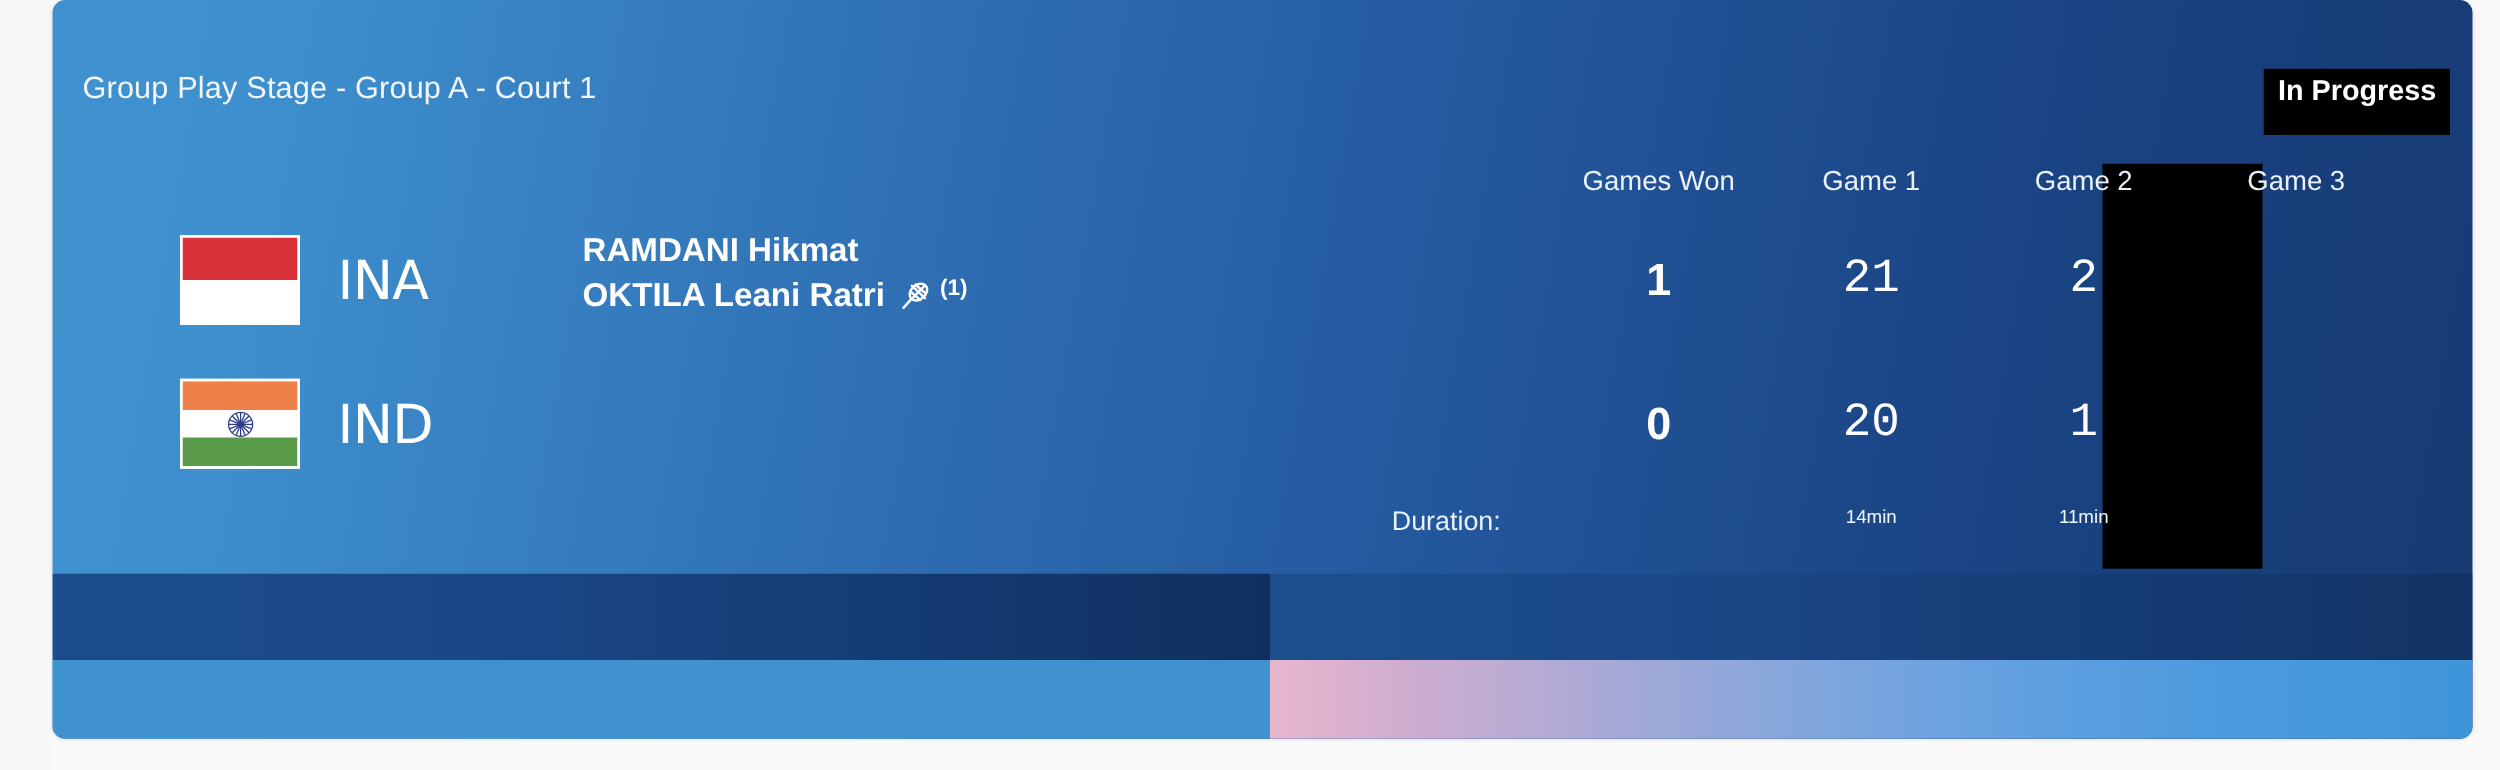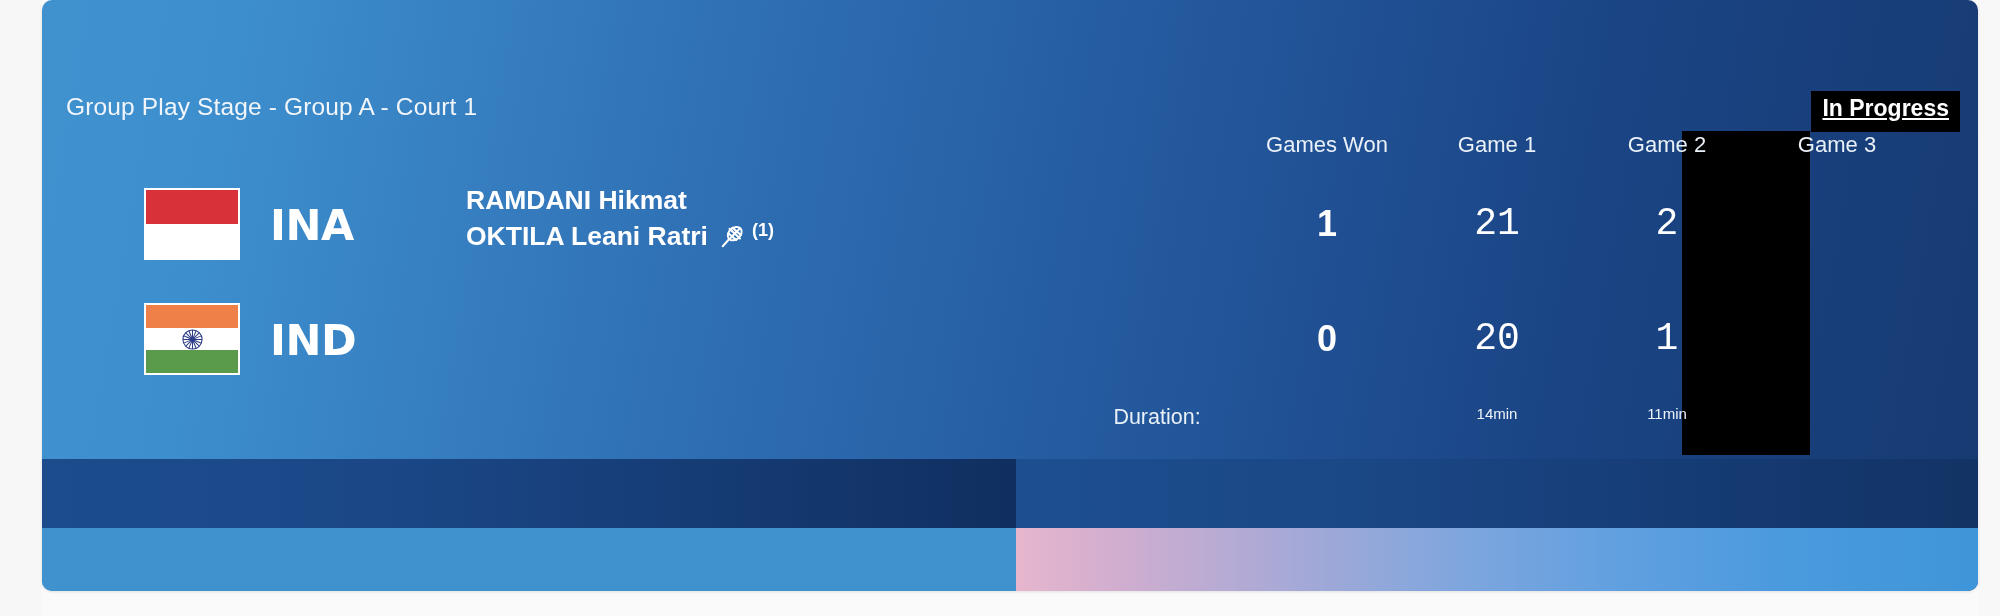--- a/index.html
+++ b/index.html
@@ -53,43 +53,41 @@
     overflow: hidden;
     box-shadow: 0 1px 3px rgba(0,0,0,0.10);
   }
 
   
   .panel-header {
     position: absolute;
     left: 0; top: 0;
     width: 100%;
     height: 108px;
-    margin-top: 36px;
   }
   .match-title {
     position: absolute;
     left: 24px;
     top: 57px;
     font-size: 24.5px;
     color: #f2f6fa;
     letter-spacing: 0.15px;
     white-space: nowrap;
   }
   .status-badge {
     position: absolute;
     right: 18px;
     top: 55px;
     background: #000000;
     color: #ffffff;
     font-size: 23px;
     font-weight: 700;
-    padding: 6px 11px 12px 11px;
+    padding: 6px 11px 24px 11px;
     line-height: 1;
     white-space: nowrap;
-    text-decoration: underline;
   }
 
   
   .live-col-highlight {
     position: absolute;
     left: 1640px;
     top: 131px;
     width: 128px;
     height: 324px;
     background: #000000;
@@ -167,21 +165,21 @@
     width: 23px; height: 23px;
     margin-left: -11.5px;
     margin-top: -11.5px;
   }
 
   .noc-code {
     position: absolute;
     left: 228px;
     top: 34px;
     font-size: 43px;
-    font-weight: 700;
+    font-weight: 400;
     color: #ffffff;
     letter-spacing: -0.5px;
     font-family: "DejaVu Sans", sans-serif;
   }
 
   .players {
     position: absolute;
     left: 424px;
     top: 16px;
     width: 760px;

